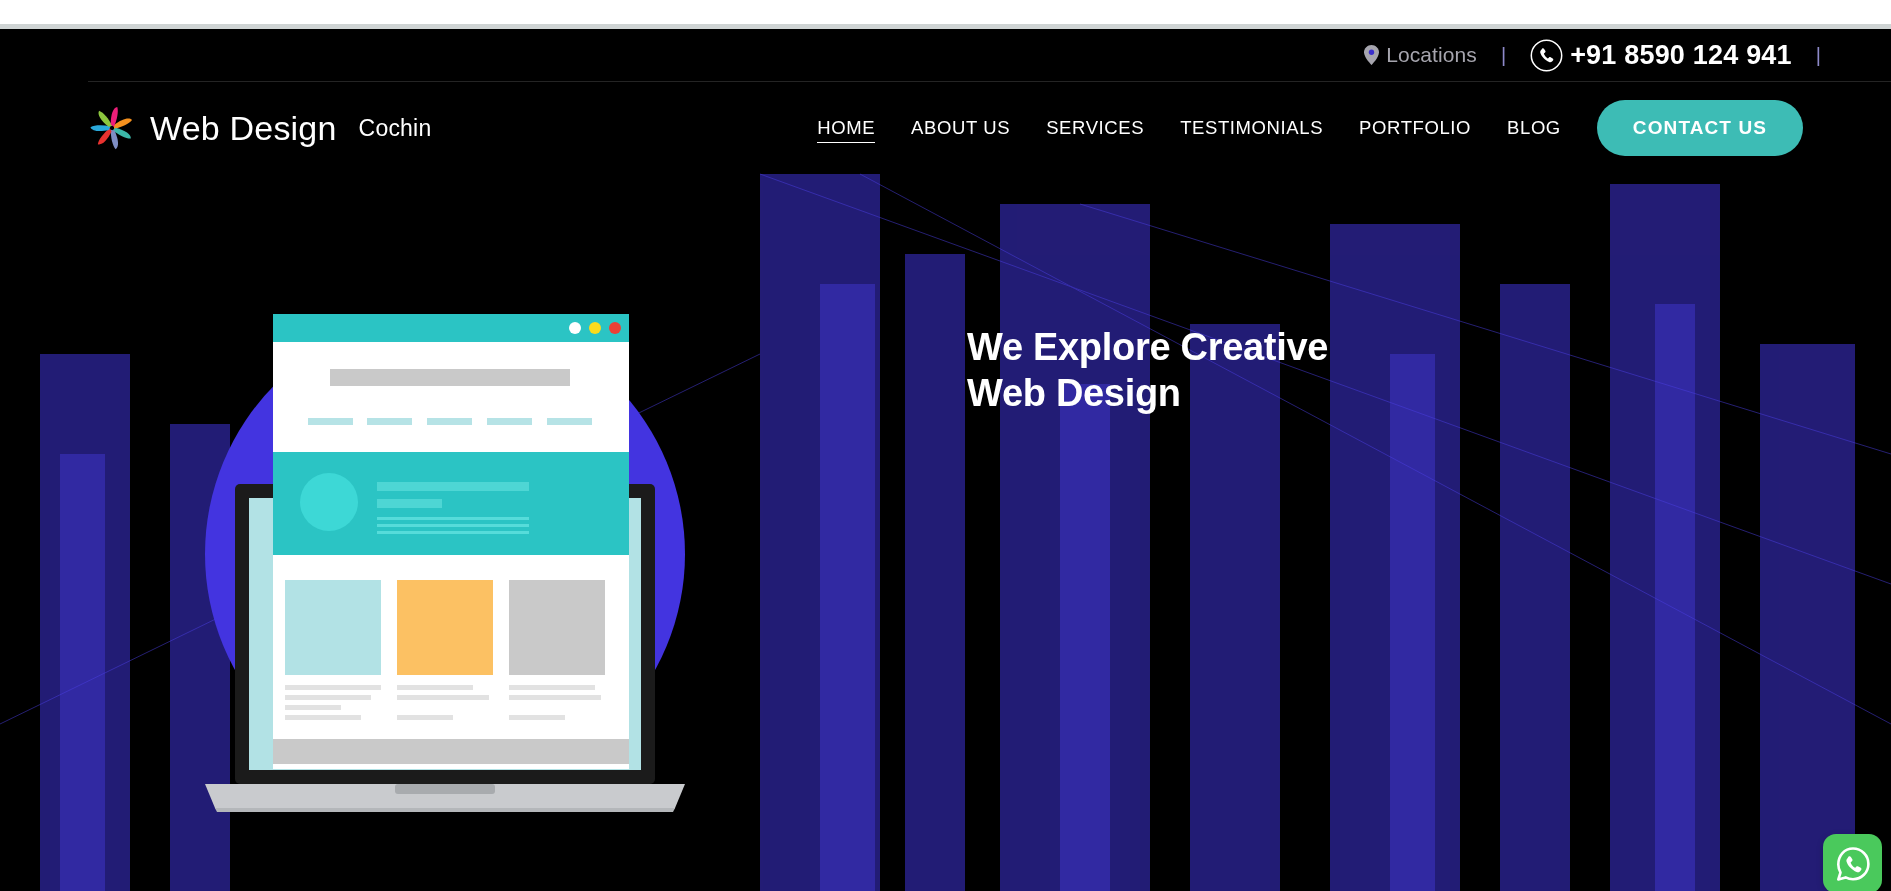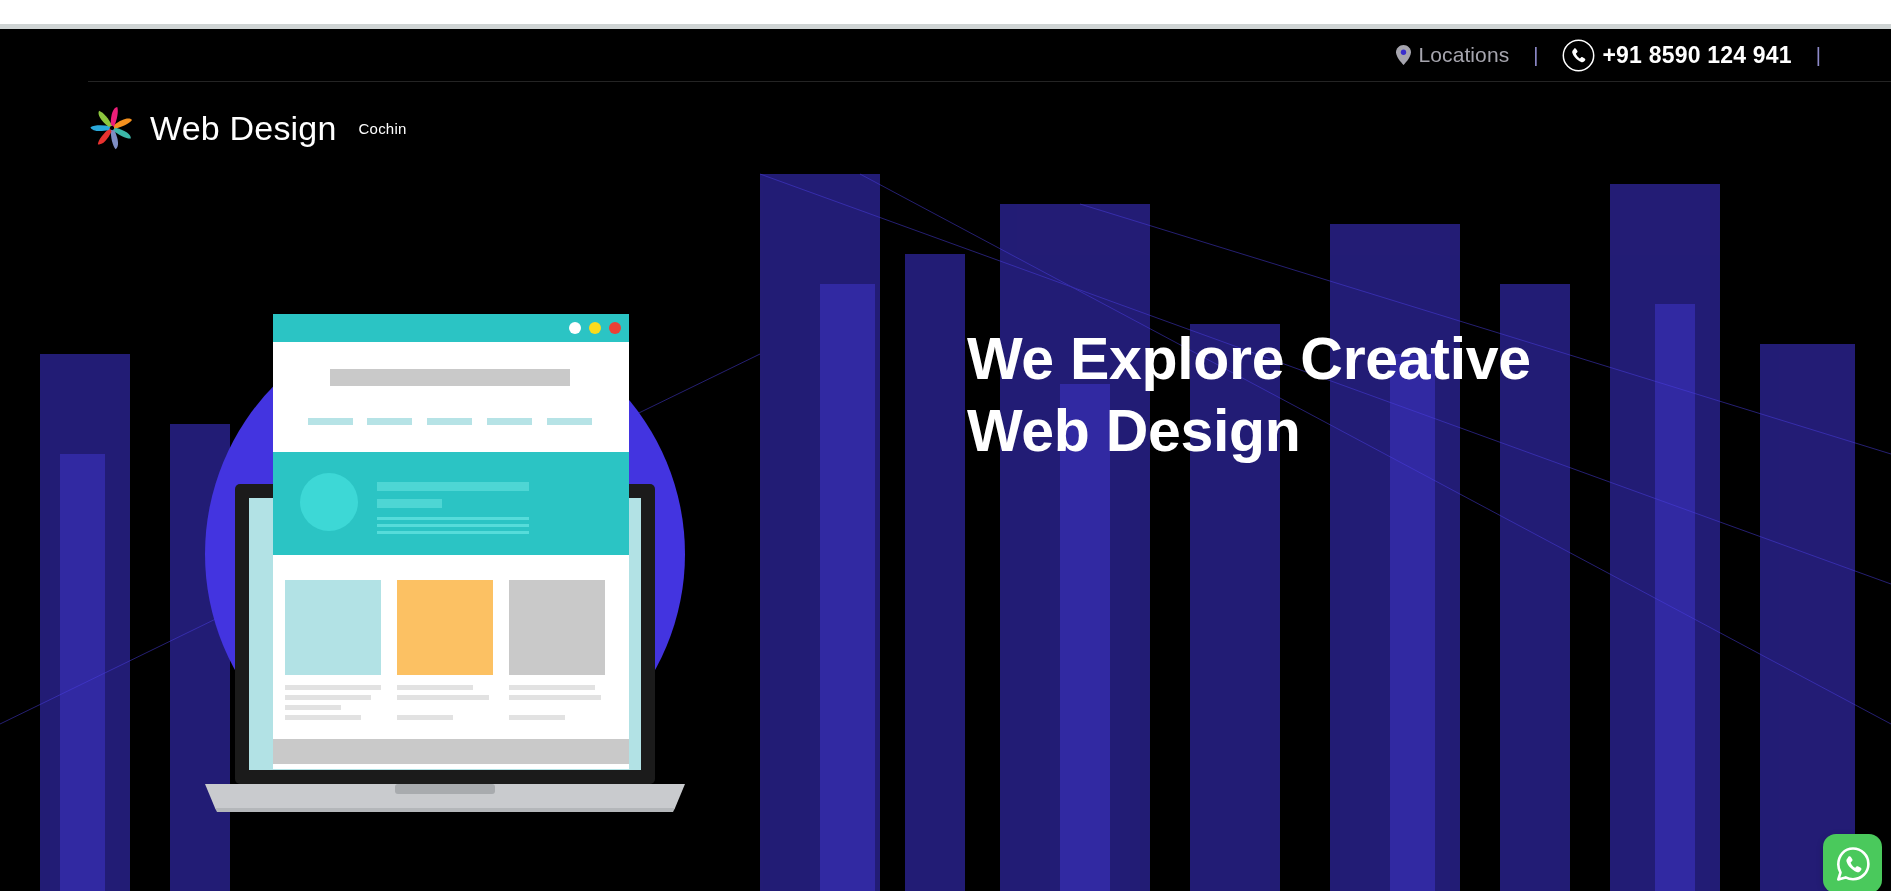--- a/index.html
+++ b/index.html
@@ -59,21 +59,21 @@
     white-space: nowrap;
   }
   .tb-locations {
     color: #a6a5ae;
     font-size: 21px;
     font-weight: 400;
     letter-spacing: .1px;
   }
   .tb-phone {
     color: #ffffff;
-    font-size: 23px;
+    font-size: 27px;
     font-weight: 700;
     letter-spacing: .2px;
   }
   .tb-sep {
     color: #8d89c9;
     font-size: 20px;
     margin: 0 24px;
     font-weight: 300;
   }
   .pin-icon { display: block; }
@@ -114,21 +114,21 @@
   .logo-mark { width: 48px; height: 48px; display: block; }
   .logo-text {
     color: #ffffff;
     font-size: 34px;
     font-weight: 400;
     letter-spacing: .2px;
     line-height: 1;
   }
   .logo-sub {
     color: #ffffff;
-    font-size: 15px;
+    font-size: 23px;
     font-weight: 400;
     letter-spacing: .2px;
     margin-left: 8px;
   }
 
   .nav {
     position: absolute;
     right: 88px;
     top: 50%;
     transform: translateY(-50%);
@@ -191,21 +191,21 @@
 
   
   .hero-copy {
     position: absolute;
     left: 967px;
     top: 150px;
     width: 780px;
   }
   .hero-title {
     color: #ffffff;
-    font-size: 59px;
+    font-size: 38px;
     font-weight: 700;
     line-height: 1.22;
     letter-spacing: -.3px;
   }
   .hero-sub {
     color: #a9a3ea;
     font-size: 33px;
     font-weight: 400;
     line-height: 1.52;
     margin-top: 32px;
@@ -350,20 +350,29 @@
             </g>
           <g transform="rotate(306)">
               <path d="M2 -3 C10 -9 17 -11 20 -8 C17 -4 10 -1 2 1 Z" fill="#ec1e79"></path>
             </g>
         </g>
       </svg>
       <span class="logo-text">Web Design</span>
       <span class="logo-sub">Cochin</span>
     </div>
 
+    <nav class="nav">
+      <span class="nav-item active">HOME</span>
+      <span class="nav-item">ABOUT US</span>
+      <span class="nav-item">SERVICES</span>
+      <span class="nav-item">TESTIMONIALS</span>
+      <span class="nav-item">PORTFOLIO</span>
+      <span class="nav-item">BLOG</span>
+      <button class="contact-btn">CONTACT US</button>
+    </nav>
 
   </div>
 
   <div class="hero">
 
     <svg class="illus" viewBox="0 0 580 530">
 
       <circle cx="240" cy="270" r="240" fill="#4334e0"></circle>
 
       <rect x="30" y="200" width="420" height="300" rx="5" fill="#1b1b1b"></rect>

